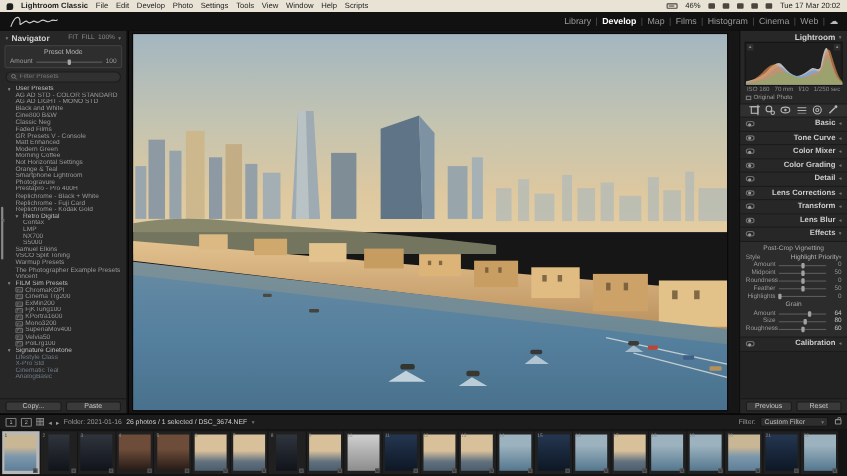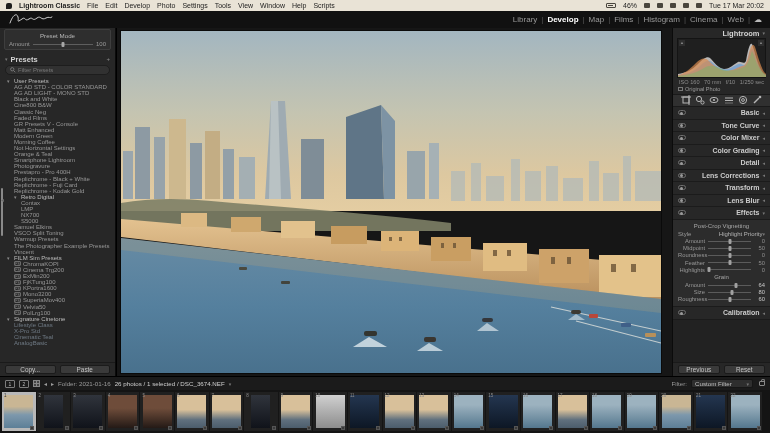--- a/index.html
+++ b/index.html
@@ -13,21 +13,21 @@
   .appname { font-weight:bold; }
   .mitem { white-space:nowrap; }
   .mb-spacer { flex:1; }
   .mb-ico { width:6px; height:5px; background:#4a463e; border-radius:1px; }
   .mb-batt { width:10px; height:5px; border:1px solid #4a463e; border-radius:1px; position:relative; }
   .mb-batt::after { content:""; position:absolute; left:1px; top:1px; bottom:1px; width:5px; background:#4a463e; }
   .clock { white-space:nowrap; }
 
   
   .titlebar { position:absolute; top:11px; left:0; right:0; height:17px; background:#111;
-    display:flex; padding:0 8px; }
+    display:flex; align-items:center; padding:0 8px; }
   .modules { margin-left:auto; display:flex; align-items:center; gap:4px; font-size:8px; color:#9a9a9a; }
   .module.active { color:#fff; font-weight:bold; }
   .mod-sep { color:#555; }
   .cloud { color:#bbb; font-size:8px; }
 
   
   .left-panel { position:absolute; top:28px; left:0; width:116px; height:348px; background:#272727;
     border-right:1px solid #0b0b0b; display:flex; flex-direction:column; color:#9f9f9f; font-size:7px; }
   .p-hdr { height:12px; display:flex; align-items:center; padding:0 5px; gap:3px; }
   .p-title { font-weight:bold; color:#d2d2d2; font-size:7.5px; }
@@ -176,34 +176,39 @@
       <span class="mod-sep">|</span>
       <span class="module">Cinema</span>
       <span class="mod-sep">|</span>
       <span class="module">Web</span>
       <span class="mod-sep">|</span>
       <span class="cloud">☁</span>
     </div>
 </div>
 
 <div class="left-panel">
+  <div class="p-hdr">
+    <span class="caret">▾</span>
+    <span class="p-title">Navigator</span>
+    <span class="hdr-right" id="zoom-tokens">
+        <span>FIT</span>
+        <span>FILL</span>
+        <span>100%</span>
+      </span>
+    <span class="caret">▾</span>
+  </div>
   <div class="preview-box">
     <div class="pv-title">Preset Mode</div>
     <div class="pv-row">
       <span>Amount</span>
       <span class="pv-track">
           <span class="pv-knob"></span>
         </span>
       <span>100</span>
     </div>
-  </div>
-  <div class="p-hdr">
-    <span class="caret">▾</span>
-    <span class="p-title">Presets</span>
-    <span class="hdr-right">+</span>
   </div>
   <div class="search-box">
     <svg width="6" height="6" viewBox="0 0 8 8">
       <circle cx="3" cy="3" r="2.2" fill="none" stroke="#8a8a8a" stroke-width="1"></circle>
       <line x1="4.8" y1="4.8" x2="7" y2="7" stroke="#8a8a8a" stroke-width="1"></line>
     </svg>
     <input type="text" placeholder="Filter Presets" style="">
   </div>
   <div class="preset-list" id="preset-list">
       <div class="preset-row folder" style="padding-left: 0px;">

